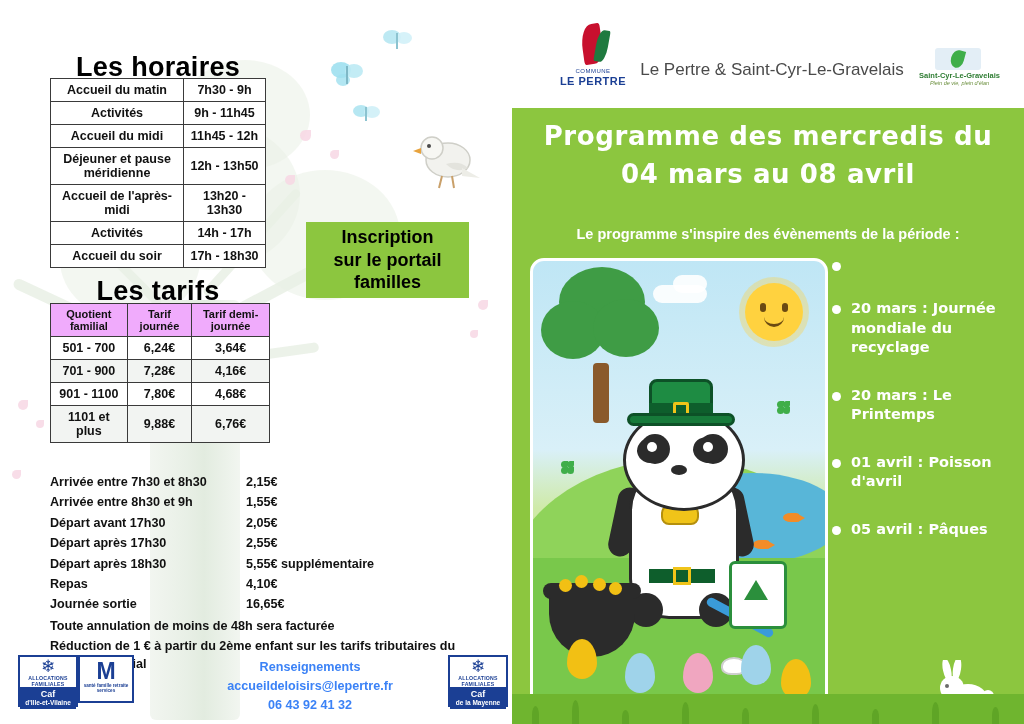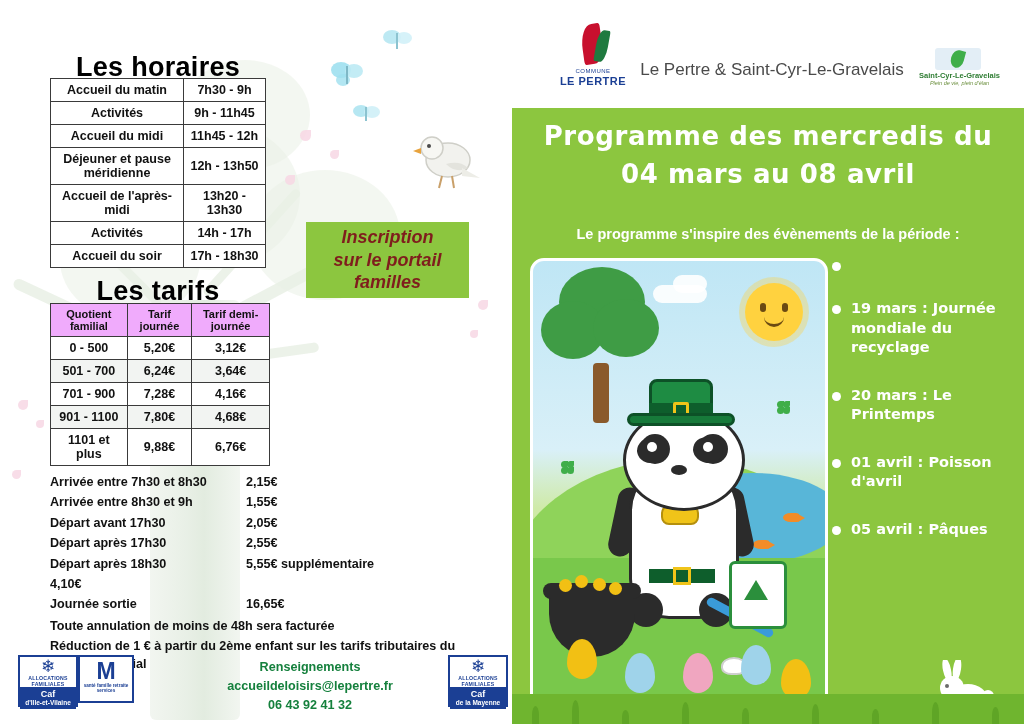--- a/index.html
+++ b/index.html
@@ -39,24 +39,23 @@
   #table-horaires td:first-child{width:120px;}
   #table-horaires td{background:#ffffff;}
   #table-tarifs{left:50px;top:303px;width:220px;}
   #table-tarifs th{background:#f0abfc;font-size:11px;line-height:1.1;}
   #table-tarifs td{background:#ffffff;font-size:12.5px;}
   #table-tarifs tr:nth-child(even) td{background:#f2f4f2;}
 
   
   #inscription-box{
     position:absolute;left:306px;top:222px;width:163px;height:76px;
-    background:#8cc63f;color:#7f1d1d;display:flex;align-items:center;justify-content:center;
+    background:#8cc63f;color:#000000;display:flex;align-items:center;justify-content:center;
     text-align:center;font-size:18px;font-weight:bold;line-height:1.25;padding:20px;
     box-sizing:border-box;
-    font-style:italic;
   }
 
   
   #fees{position:absolute;left:50px;top:472px;width:440px;font-size:12.6px;font-weight:bold;color:#111;}
   #fees .row{display:flex;line-height:1.62;}
   #fees .lbl{width:196px;flex:none;}
   #fees .val{flex:1;}
   #fees .note{line-height:1.45;margin-top:2px;}
 
   
@@ -65,21 +64,21 @@
   .caf .caf-bot{background:#1b3f94;color:#fff;font-size:6.5px;text-align:center;line-height:1.15;padding:2px 0;font-weight:bold;}
   .caf .caf-word{font-size:5.2px;color:#1b3f94;text-align:center;font-weight:bold;letter-spacing:.2px;}
   .snow{font-size:17px;color:#1b3f94;line-height:1;}
   #logo-caf-ille{left:18px;top:655px;}
   #logo-caf-mayenne{left:448px;top:655px;}
   #logo-msa{position:absolute;left:78px;top:655px;width:56px;height:48px;border:2px solid #1b3f94;background:#fff;box-sizing:border-box;}
   #logo-msa .msa-m{font-size:23px;font-weight:bold;color:#1b3f94;text-align:center;line-height:1;padding-top:3px;}
   #logo-msa .msa-txt{font-size:4.6px;color:#1b3f94;text-align:center;line-height:1.15;font-weight:bold;}
 
   
-  #contact{position:absolute;left:150px;top:658px;width:320px;text-align:center;font-size:12.6px;font-weight:bold;color:#15803d;line-height:1.5;}
+  #contact{position:absolute;left:150px;top:658px;width:320px;text-align:center;font-size:12.6px;font-weight:bold;color:#3b82f6;line-height:1.5;}
 
   
   .right{position:absolute;left:512px;top:0;width:512px;height:724px;background:#fff;overflow:hidden;}
   #right-header{position:absolute;left:0;top:0;width:512px;height:108px;}
   #sivom-title{position:absolute;left:120px;top:30px;width:280px;text-align:center;font-size:19px;color:#4a4a4a;letter-spacing:2px;}
   #sivom-sub{position:absolute;left:100px;top:60px;width:320px;text-align:center;font-size:17px;color:#4a4a4a;}
 
   
   #logo-lepertre{position:absolute;left:40px;top:22px;width:82px;height:70px;}
   #logo-lepertre .swoosh{position:absolute;left:30px;top:2px;width:20px;height:40px;background:#c8102e;border-radius:60% 10% 50% 10%;transform:rotate(-8deg);}
@@ -265,25 +264,20 @@
   <table class="tbl" id="table-tarifs">
     <thead>
       <tr>
         <th>Quotient familial</th>
         <th>Tarif journée</th>
         <th>Tarif demi-journée</th>
       </tr>
     </thead>
     <tbody>
       <tr>
-          <td>0 - 500</td>
-          <td>5,20€</td>
-          <td>3,12€</td>
-        </tr>
-      <tr>
           <td>501 - 700</td>
           <td>6,24€</td>
           <td>3,64€</td>
         </tr>
       <tr>
           <td>701 - 900</td>
           <td>7,28€</td>
           <td>4,16€</td>
         </tr>
       <tr>
@@ -314,20 +308,21 @@
       </div>
     <div class="row">
         <span class="lbl">Départ après 17h30</span>
         <span class="val">2,55€</span>
       </div>
     <div class="row">
         <span class="lbl">Départ après 18h30</span>
         <span class="val">5,55€ supplémentaire</span>
       </div>
     <div class="row">
+        <span class="lbl">Repas</span>
         <span class="val">4,10€</span>
       </div>
     <div class="row">
         <span class="lbl">Journée sortie</span>
         <span class="val">16,65€</span>
       </div>
     <div class="note">Toute annulation de moins de 48h sera facturée</div>
     <div class="note">Réduction de 1 € à partir du 2ème enfant sur les tarifs tributaires du quotient familial</div>
   </div>
 
@@ -471,21 +466,21 @@
         <div class="egg" style="left:208px;top:384px;background:#9fd3ea;"></div>
         <div class="egg" style="left:248px;top:398px;background:#f2c014;"></div>
       </div>
 
       <div id="events">
         <div class="ev">
             <span class="dot"></span>
           </div>
         <div class="ev">
             <span class="dot"></span>
-            <span class="txt">19 mars : Journée mondiale du recyclage</span>
+            <span class="txt">20 mars : Journée mondiale du recyclage</span>
           </div>
         <div class="ev">
             <span class="dot"></span>
             <span class="txt">20 mars : Le Printemps</span>
           </div>
         <div class="ev">
             <span class="dot"></span>
             <span class="txt">01 avril : Poisson d'avril</span>
           </div>
         <div class="ev">

